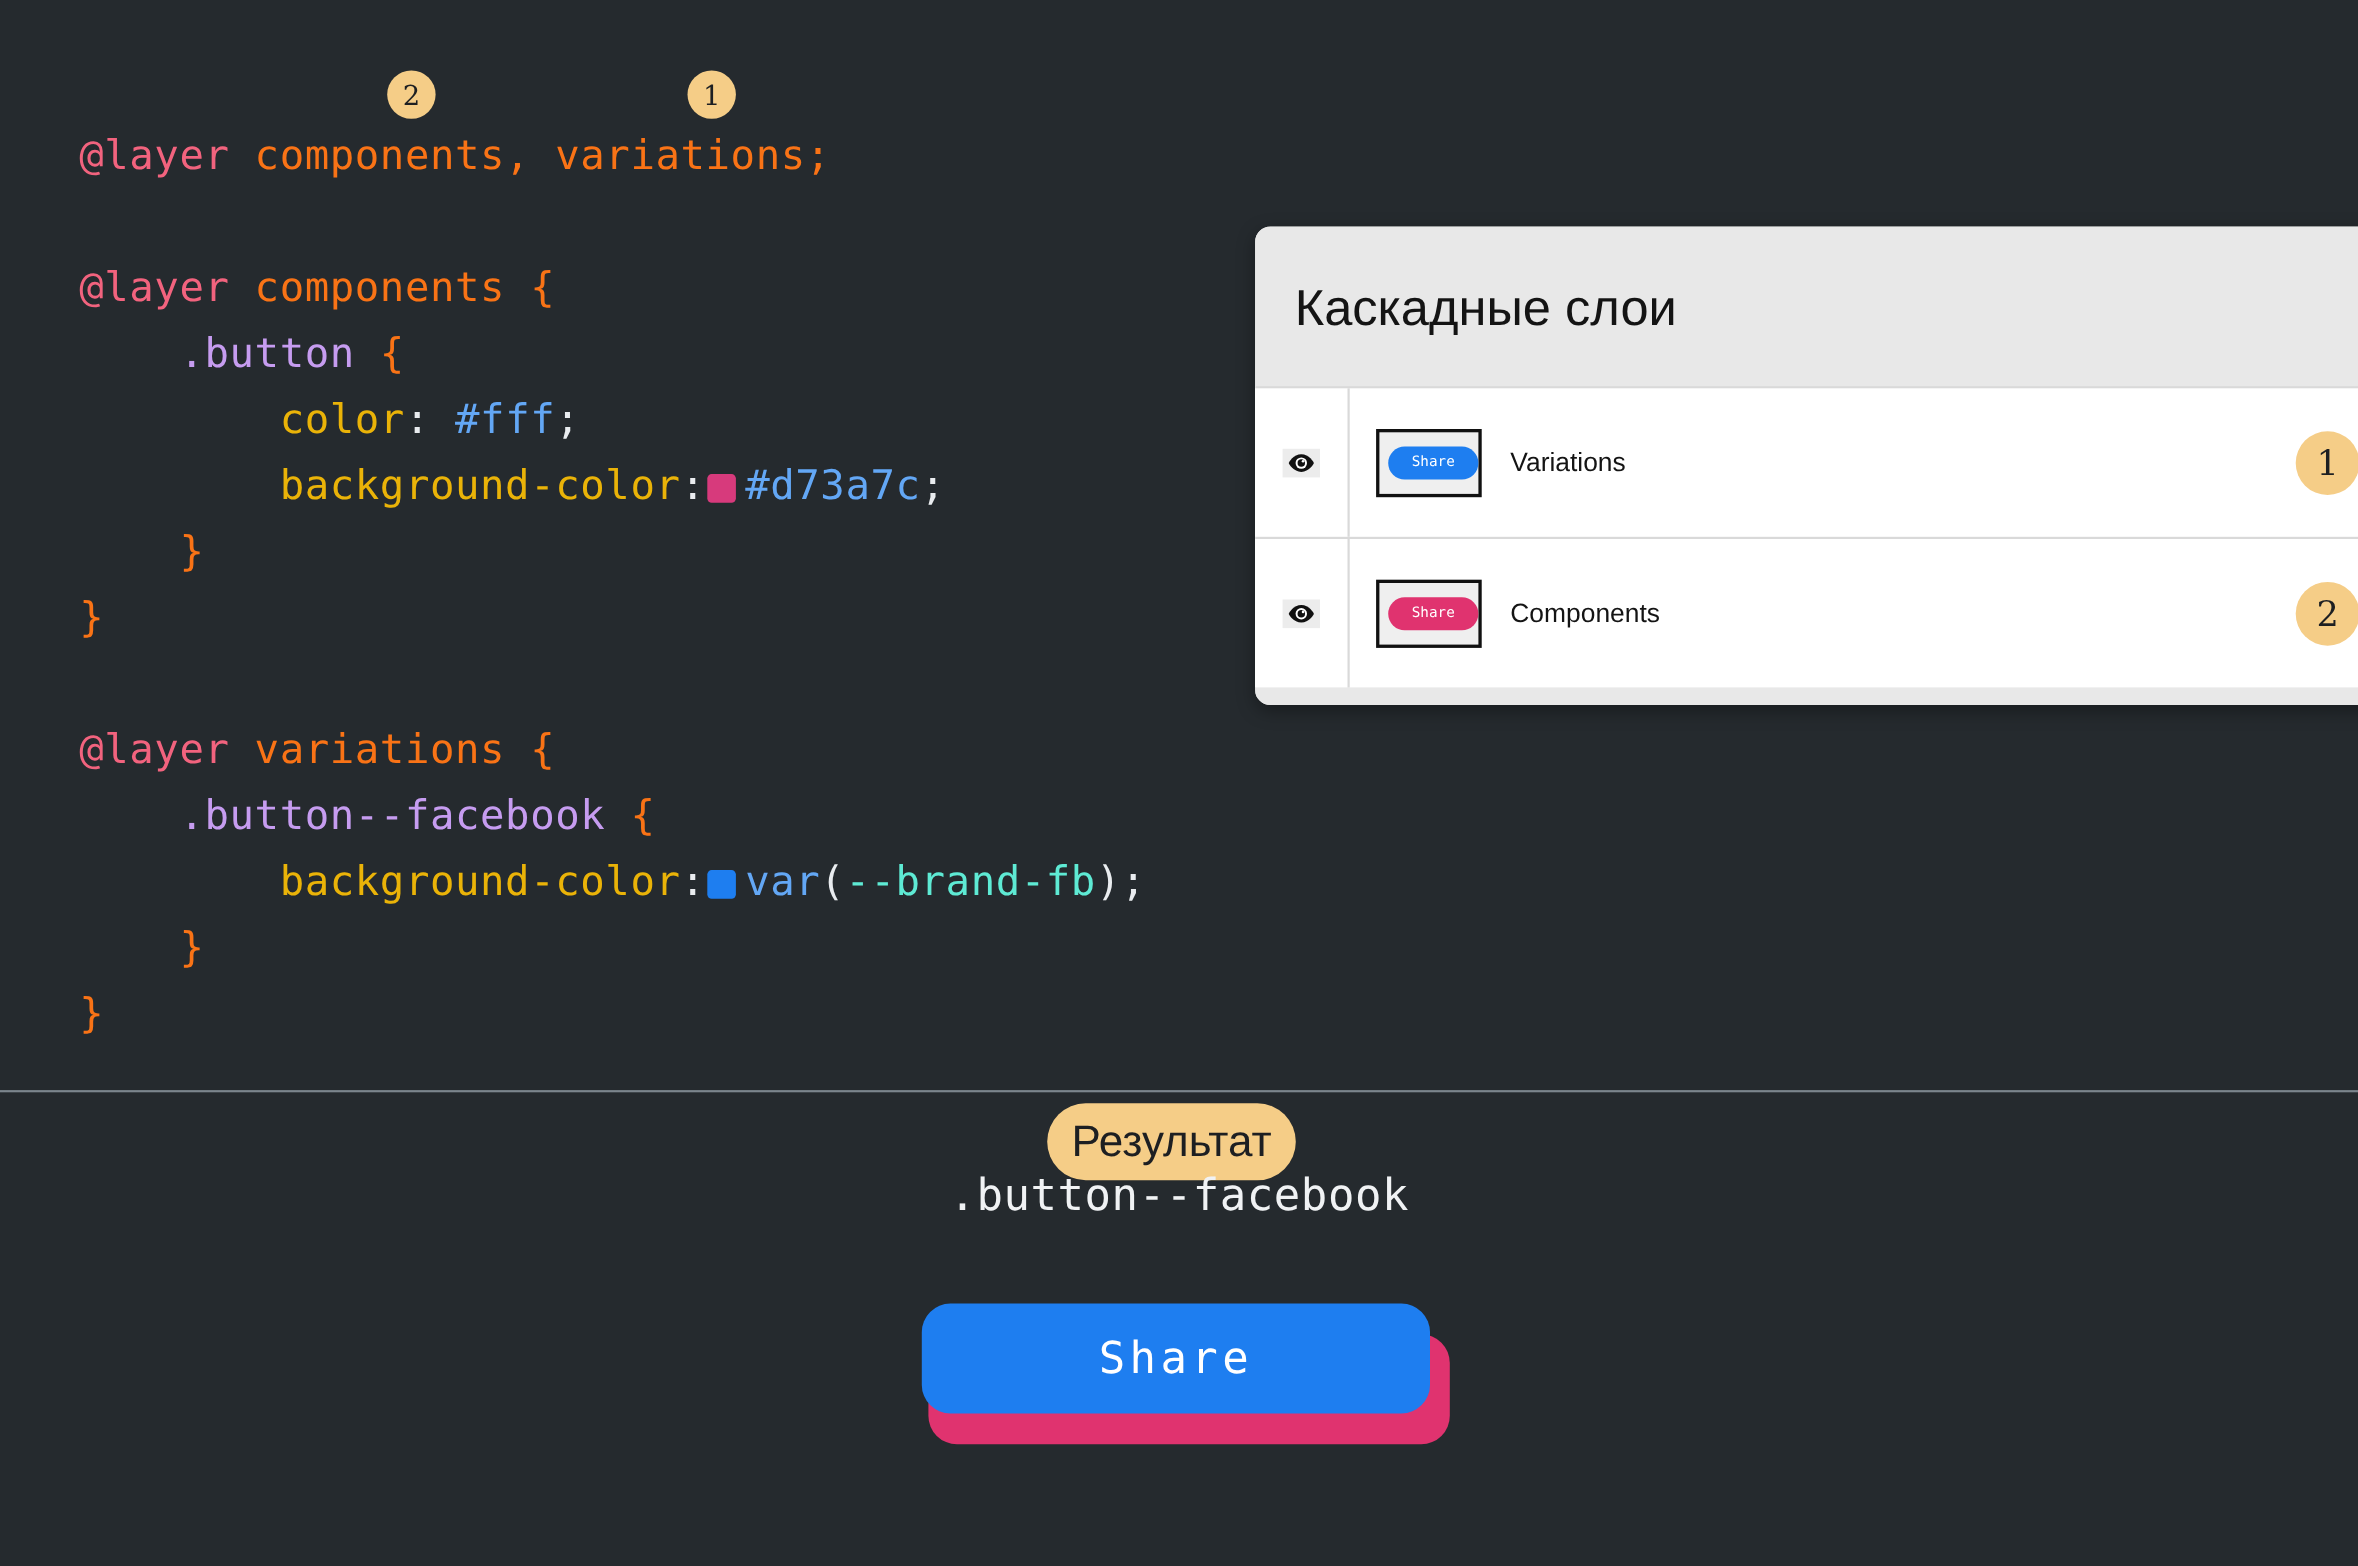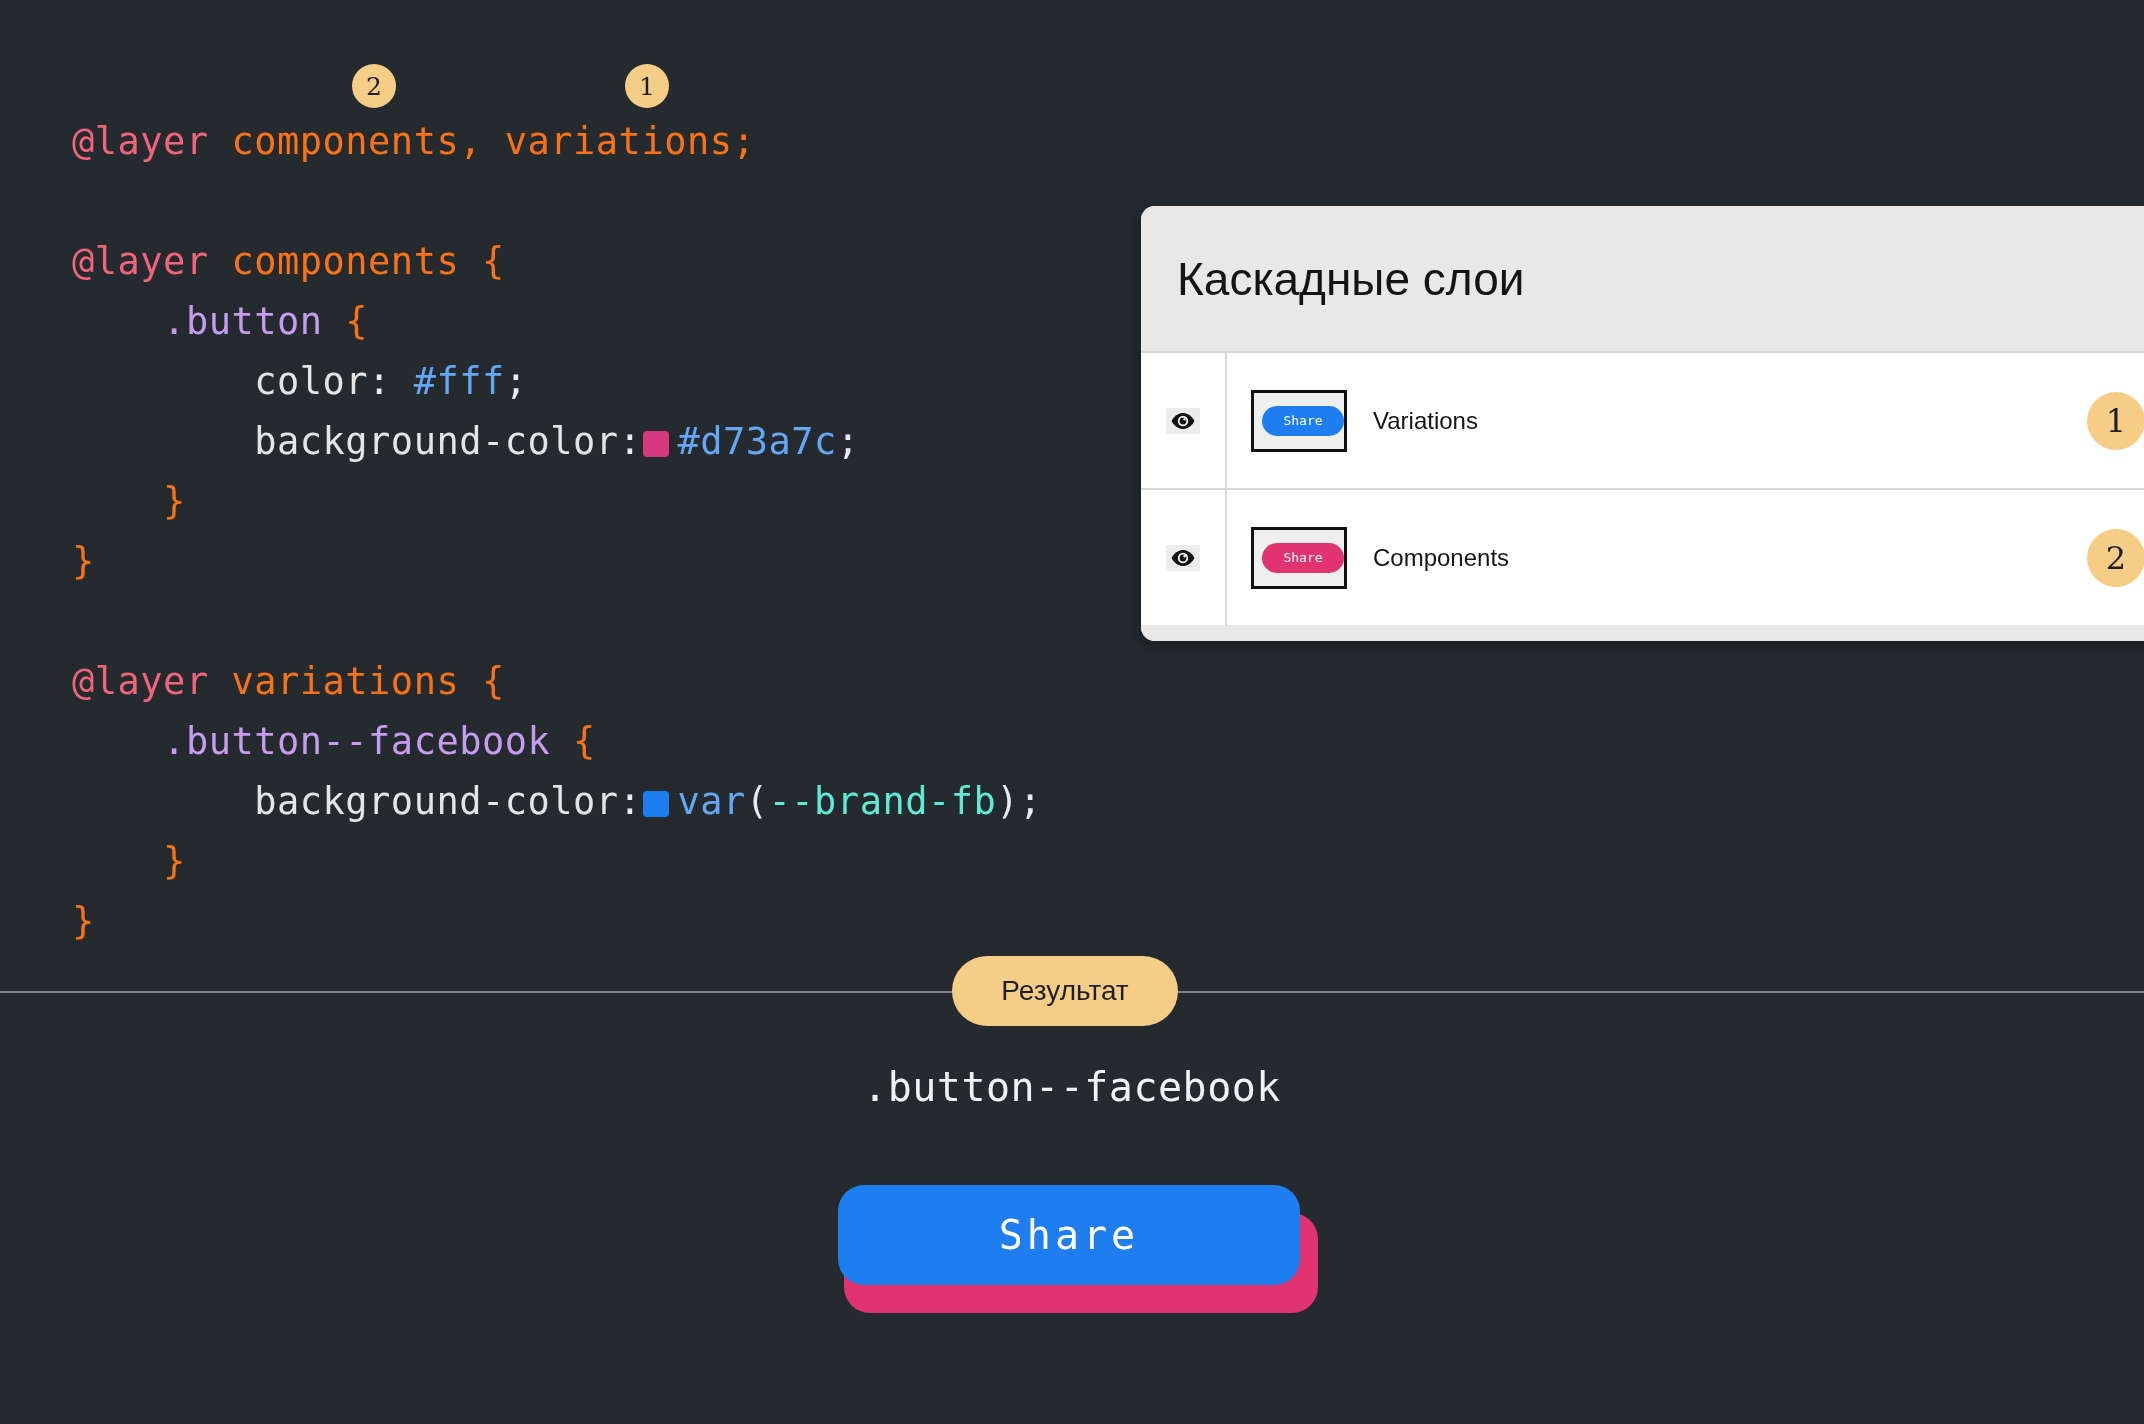--- a/index.html
+++ b/index.html
@@ -30,21 +30,21 @@
     font-size: 37px;
     line-height: 60px;
     color: #e6e9ec;
     white-space: pre;
     letter-spacing: 0.5px;
   }
   .code-line { height: 60px; white-space: pre; }
   .tok-atrule   { color: #f2637e; }
   .tok-plain    { color: #f97316; }
   .tok-selector { color: #c69cf0; }
-  .tok-prop     { color: #e5e5e5; }
+  .tok-prop     { color: #eab308; }
   .tok-value    { color: #63a7f5; }
   .tok-var      { color: #5eead4; }
   .tok-punct    { color: #e9ecef; }
   .swatch {
     display: inline-block;
     width: 26px;
     height: 26px;
     border-radius: 4px;
     vertical-align: -3px;
     margin: 0 8px 0 2px;
@@ -171,27 +171,27 @@
     position: absolute;
     left: 0;
     top: 991px;
     width: 2144px;
     height: 2px;
     background: #7b848c;
   }
   #result-pill {
     position: absolute;
     left: 952px;
-    top: 956px;
+    top: 1003px;
     width: 226px;
     height: 70px;
     border-radius: 35px;
     background: #f5cd87;
     color: #1d1f22;
-    font-size: 28px;
+    font-size: 40px;
     display: flex;
     align-items: center;
     justify-content: center;
   }
 
   
   #result-label {
     position: absolute;
     left: 0;
     top: 1064px;

